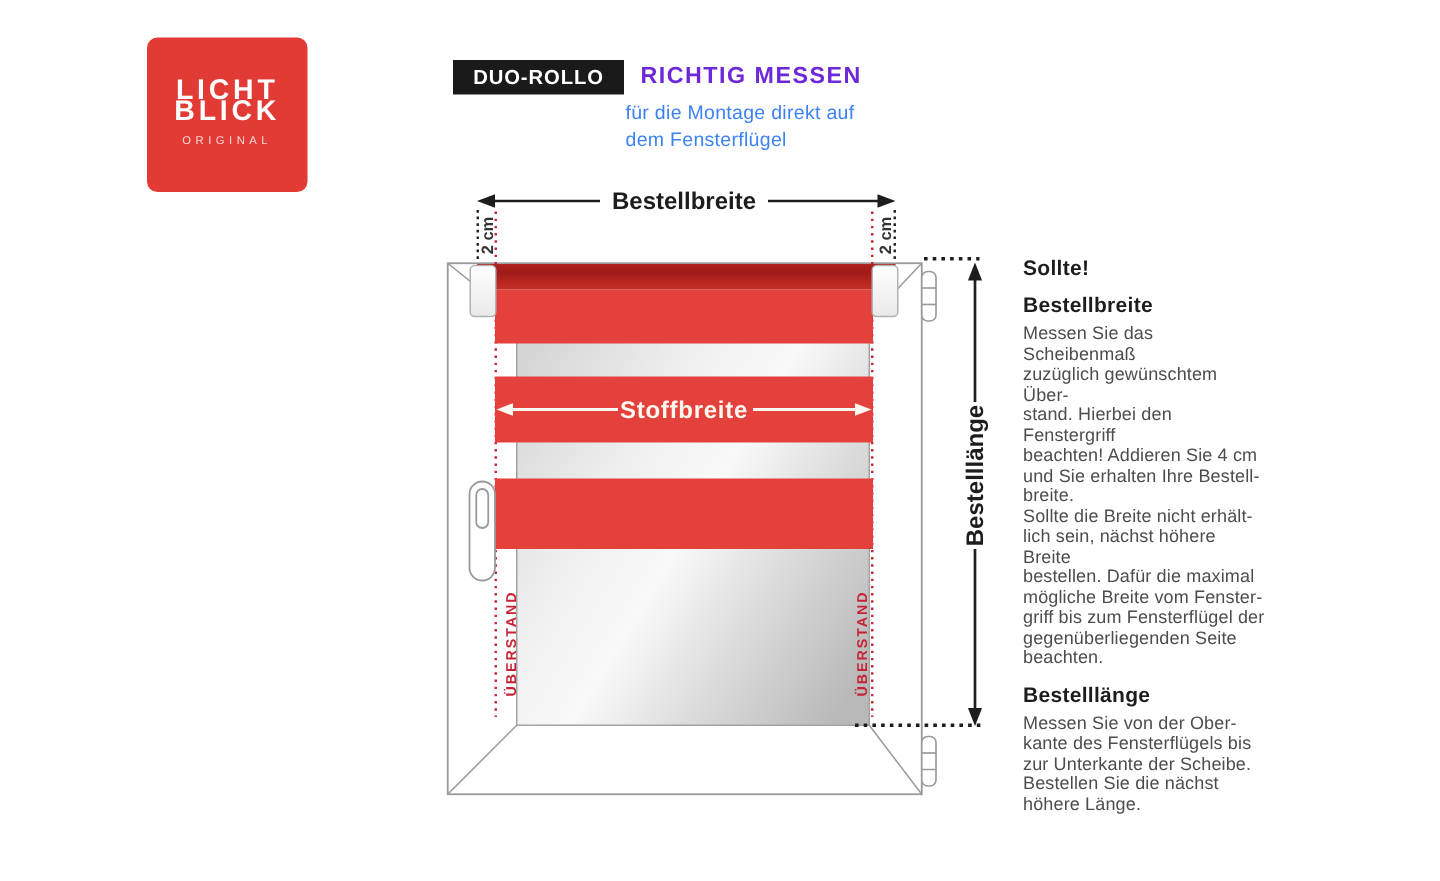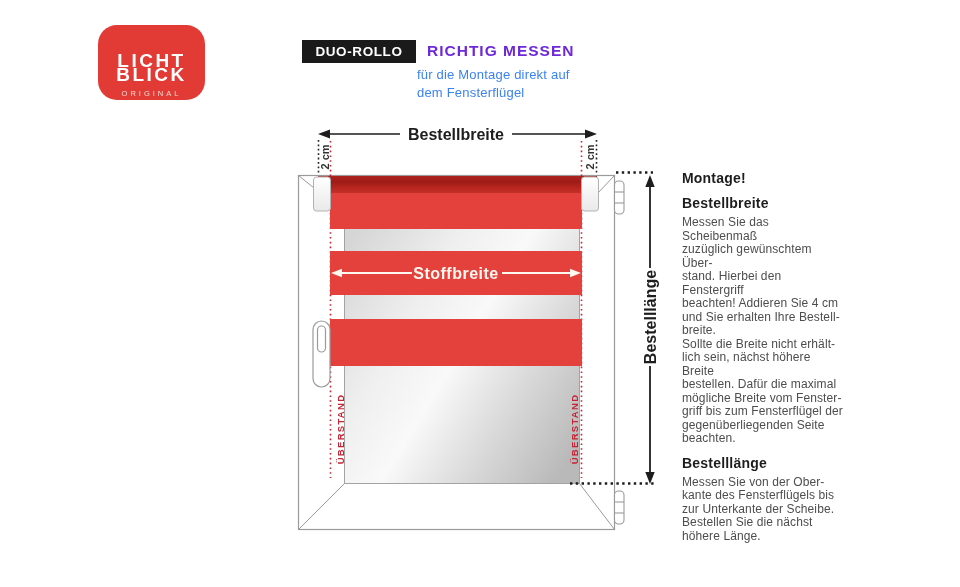--- a/index.html
+++ b/index.html
@@ -2,22 +2,22 @@
 <html><head>
 <meta charset="utf-8">
 <style>
   html,body{margin:0;padding:0;background:#ffffff;}
   #stage{
     position:relative;width:960px;height:587px;background:#ffffff;
     font-family:"Liberation Sans",sans-serif;overflow:hidden;
   }
   
   .logo{
-    position:absolute;left:98px;top:25px;width:107px;height:75px;
-    background:#e23b35;border-radius:19px;display:flex;flex-direction:column;
+    position:absolute;left:98px;top:25px;width:107px;height:103px;
+    background:#e23b35;border-radius:7px;display:flex;flex-direction:column;
     align-items:center;justify-content:flex-start;color:#fff;
   }
   .logo .l1{margin-top:29px;font-size:19px;font-weight:bold;letter-spacing:2.5px;line-height:14px;}
   .logo .l2{font-size:19px;font-weight:bold;letter-spacing:2.5px;line-height:14px;}
   .logo .sub{margin-top:7px;font-size:7.5px;letter-spacing:3px;color:#f4dad6;text-align:center;}
   
   .badge{
     position:absolute;left:302px;top:40px;width:114px;height:23px;background:#1a1a1a;
     color:#ffffff;font-size:13.5px;font-weight:bold;letter-spacing:0.6px;
     display:flex;align-items:center;justify-content:center;
@@ -151,21 +151,21 @@
       <line x1="650" y1="186" x2="650" y2="268"></line>
       <line x1="650" y1="366" x2="650" y2="473"></line>
     </g>
     <polygon points="650,175 645.3,187 654.7,187" fill="#1d1d1d"></polygon>
     <polygon points="650,484 645.3,472 654.7,472" fill="#1d1d1d"></polygon>
     <text x="650" y="317" dy="0.35em" text-anchor="middle" transform="rotate(-90 650 317)" font-size="16" font-weight="bold" fill="#1d1d1d">Bestelllänge</text>
   </svg>
 
   <div class="info">
     <div class="section">
-      <h3>Montage!</h3>
+      <h3>Sollte!</h3>
     </div>
     <div class="section">
       <h3>Bestellbreite</h3>
       <p>Messen Sie das Scheibenmaß
 zuzüglich gewünschtem Über-
 stand. Hierbei den Fenstergriff
 beachten! Addieren Sie 4 cm
 und Sie erhalten Ihre Bestell-
 breite.
 Sollte die Breite nicht erhält-

